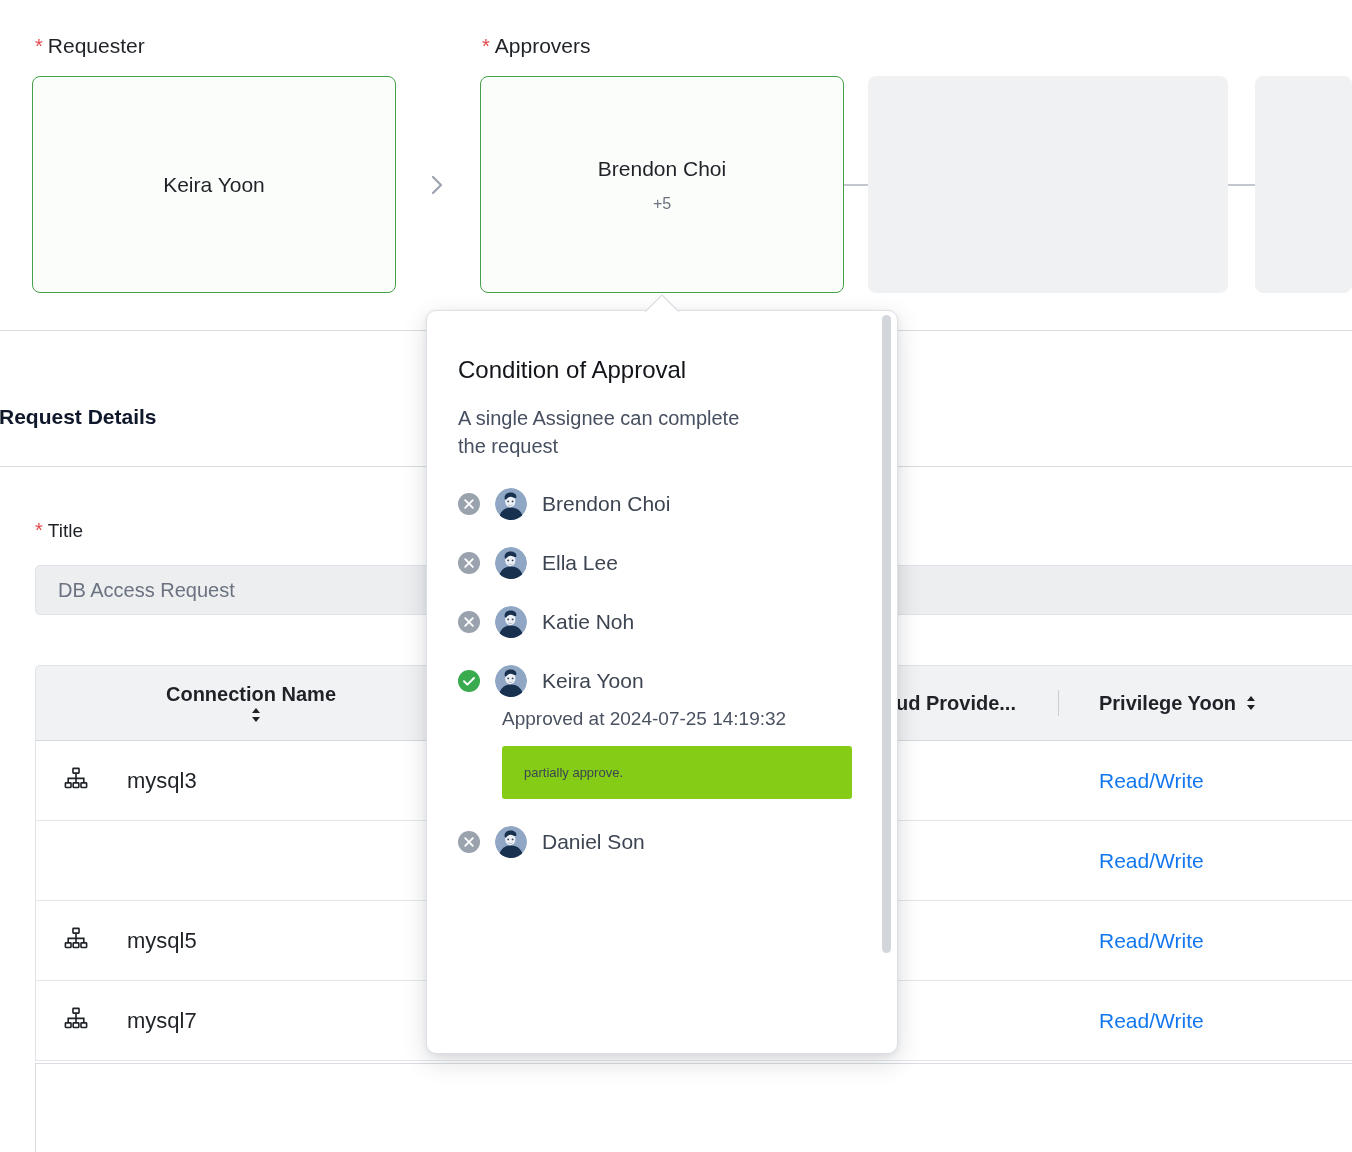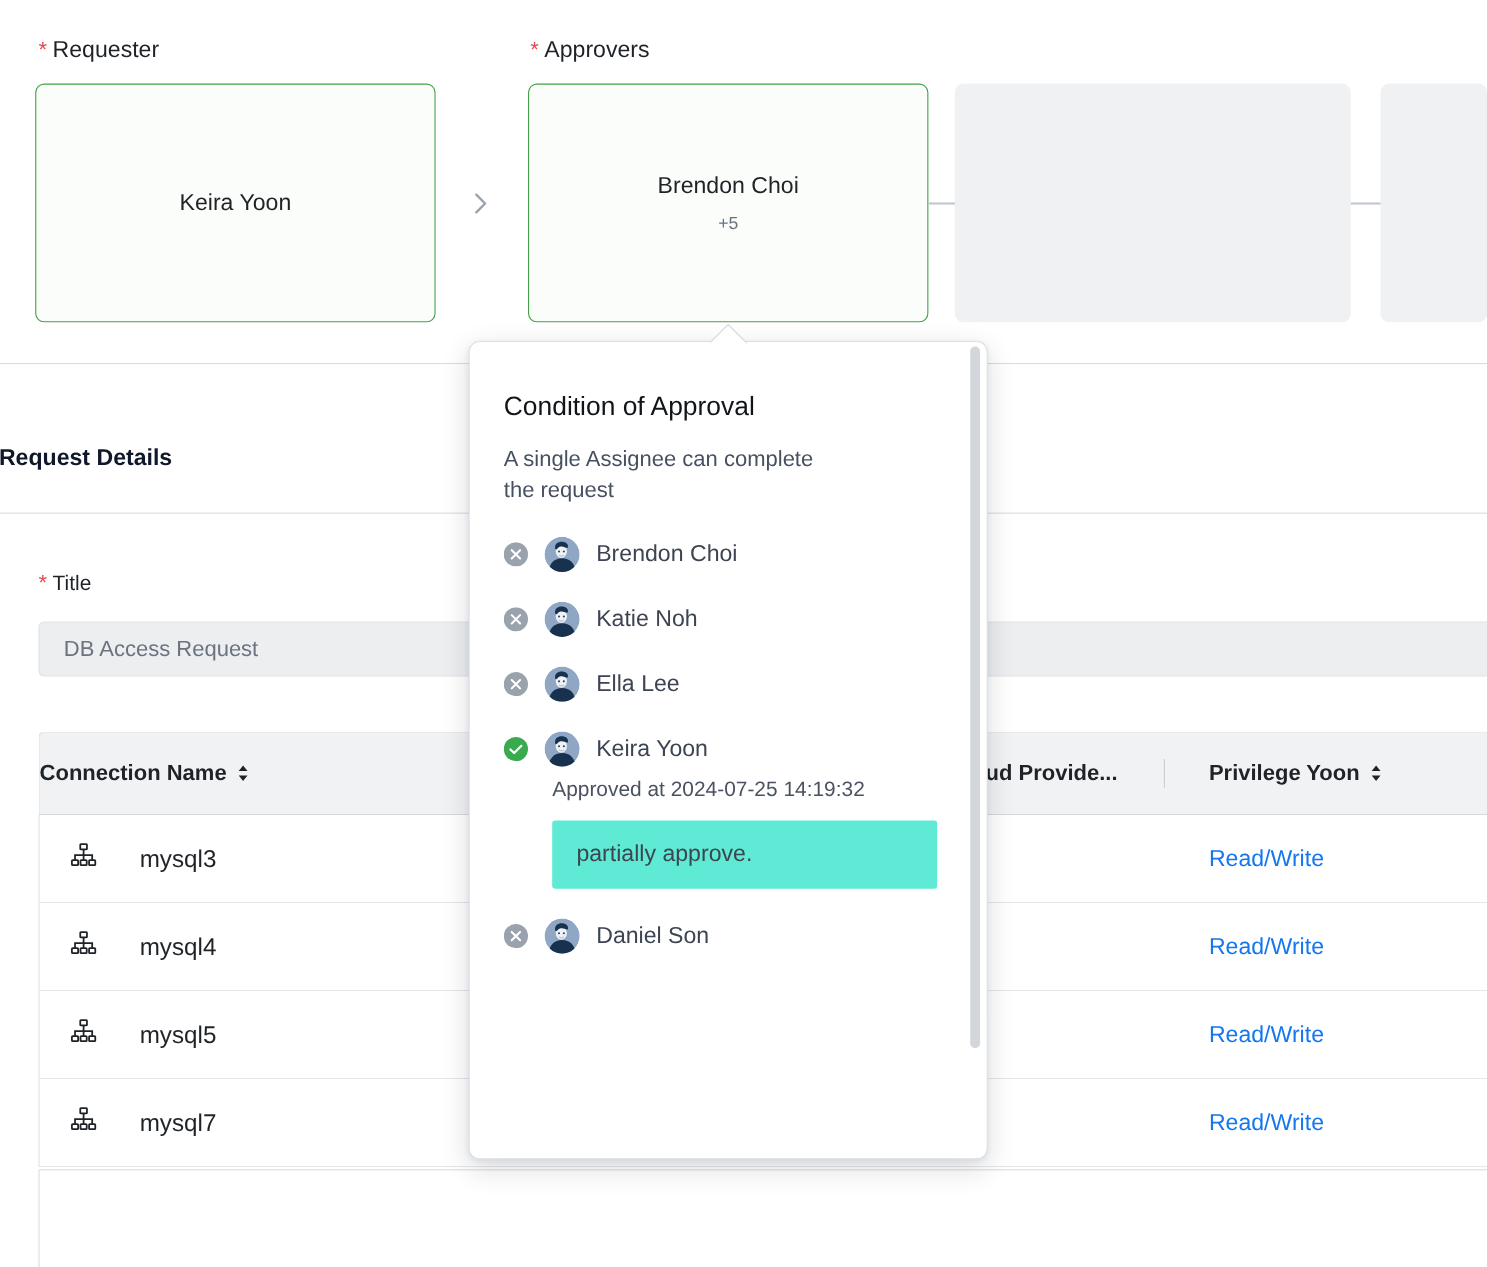--- a/index.html
+++ b/index.html
@@ -76,23 +76,23 @@
   .pop-title { font-size: 24px; color: #111418; margin: 13px 0 0 0; font-weight: 400; }
   .pop-desc { font-size: 20px; color: #475060; line-height: 1.42; margin-top: 20px; width: 300px; }
   .pop-sub { font-size: 24px; color: #111418; margin-top: 38px; font-weight: 400; }
 
   .assignee { display: flex; align-items: center; margin-top: 27px; }
   .st-icon { width: 22px; height: 22px; flex: none; }
   .avatar { width: 32px; height: 32px; border-radius: 50%; margin-left: 15px; flex: none; }
   .as-name { font-size: 21px; color: #3d4552; margin-left: 15px; white-space: nowrap; }
   .as-meta { font-size: 19px; color: #4a5261; margin: 11px 0 0 44px; }
   .as-comment {
-    background: #5eead4; border-radius: 3px;
+    background: #84cc16; border-radius: 3px;
     margin: 16px 0 0 44px; width: 350px; padding: 19px 22px;
-    font-size: 21px; color: #3d4552;
+    font-size: 13px; color: #3d4552;
   }
 
   .pop-scrollbar {
     position: absolute; right: 6px; top: 4px; width: 9px; height: 736px;
   }
   .pop-thumb {
     position: absolute; top: 0px; left: 0; width: 9px; height: 638px;
     background: #d3d7dc; border-radius: 5px;
   }
 </style>
@@ -139,21 +139,21 @@
   <div class="field-label" style="left:35px; top:519px;">
     <span class="req-star">*</span><span>Title</span>
   </div>
   <div class="text-input" style="left:35px; top:565px; width:1325px; height:50px;">
     <span>DB Access Request</span>
   </div>
 
   <div class="tbl">
 
     <div class="tbl-head">
-      <div class="th" style="width:430px;">
+      <div class="th" style="width:430px;flex-direction:column;">
         <span>Connection Name</span>
         <span class="sort">
           <svg width="12" height="18" viewBox="0 0 12 18">
               <path d="M6 2 L10 7 L2 7 Z" fill="#1f2328"></path>
               <path d="M6 16 L10 11 L2 11 Z" fill="#1f2328"></path>
             </svg>
         </span>
       </div>
       <div class="spacer-flex"></div>
       <div class="th">
@@ -182,30 +182,20 @@
                 <rect x="16.6" y="15.6" width="5.2" height="4.2" rx="0.6"></rect>
                 <path d="M12 6.6 V11.4 M4.8 15.6 V11.4 H19.2 V15.6 M12 11.4 V15.6"></path>
               </svg></span>
             <span class="conn-name">mysql3</span>
           </div>
           <div class="spacer-flex"></div>
           <div style="width:42px;"></div>
           <div class="cell-priv"><span class="priv-link">Read/Write</span></div>
         </div>
         <div class="tbl-row">
-          <div class="cell-conn">
-            <span class="icon-sitemap"><svg width="26" height="26" viewBox="0 0 24 24" fill="none" stroke="#1f2328" stroke-width="1.5">
-                <rect x="9.2" y="2.2" width="5.6" height="4.4" rx="0.6"></rect>
-                <rect x="2.2" y="15.6" width="5.2" height="4.2" rx="0.6"></rect>
-                <rect x="9.4" y="15.6" width="5.2" height="4.2" rx="0.6"></rect>
-                <rect x="16.6" y="15.6" width="5.2" height="4.2" rx="0.6"></rect>
-                <path d="M12 6.6 V11.4 M4.8 15.6 V11.4 H19.2 V15.6 M12 11.4 V15.6"></path>
-              </svg></span>
-            <span class="conn-name">mysql4</span>
-          </div>
           <div class="spacer-flex"></div>
           <div style="width:42px;"></div>
           <div class="cell-priv"><span class="priv-link">Read/Write</span></div>
         </div>
         <div class="tbl-row">
           <div class="cell-conn">
             <span class="icon-sitemap"><svg width="26" height="26" viewBox="0 0 24 24" fill="none" stroke="#1f2328" stroke-width="1.5">
                 <rect x="9.2" y="2.2" width="5.6" height="4.4" rx="0.6"></rect>
                 <rect x="2.2" y="15.6" width="5.2" height="4.2" rx="0.6"></rect>
                 <rect x="9.4" y="15.6" width="5.2" height="4.2" rx="0.6"></rect>
@@ -277,60 +267,60 @@
             </div>
           </div>
           <div>
             <div class="assignee">
               <span class="st-icon"><svg width="22" height="22" viewBox="0 0 22 22">
                   <circle cx="11" cy="11" r="11" fill="#9aa2ad"></circle>
                   <path d="M7.2 7.2 L14.8 14.8 M14.8 7.2 L7.2 14.8" stroke="#fff" stroke-width="1.9" stroke-linecap="round"></path>
                 </svg></span>
               <span class="avatar"><svg width="32" height="32" viewBox="0 0 32 32">
                   <defs>
-                    <clipPath id="cp3">
-                      <circle cx="16" cy="16" r="16"></circle>
-                    </clipPath>
-                  </defs>
-                  <g clip-path="url(#cp3)">
-                    <circle cx="16" cy="16" r="16" fill="#8fa6c4"></circle>
-                    <path d="M16 19.5 C23 19.5 27.5 24 28.5 32 L3.5 32 C4.5 24 9 19.5 16 19.5 Z" fill="#18314f"></path>
-                    <ellipse cx="15.3" cy="13.2" rx="5.1" ry="6.1" fill="#eef2f6"></ellipse>
-                    <path d="M9.6 10.2 C9.3 6.3 12.3 4.3 15.6 4.4 C19.3 4.5 21.6 6.2 21.4 9 C21.3 10.3 20 10.1 18.2 9.4 C16 8.5 13.3 8.6 11.6 10.9 C10.9 11.8 9.7 11.6 9.6 10.2 Z" fill="#18314f"></path>
-                    <circle cx="13.2" cy="13.4" r="0.95" fill="#33445c"></circle>
-                    <circle cx="17.6" cy="13.4" r="0.95" fill="#33445c"></circle>
-                    <path d="M13.6 17 C14.7 17.8 16.2 17.8 17.3 17" stroke="#9aa7b8" stroke-width="0.8" fill="none" stroke-linecap="round"></path>
-                  </g>
-                </svg></span>
-              <span class="as-name">Katie Noh</span>
+                    <clipPath id="cp2">
+                      <circle cx="16" cy="16" r="16"></circle>
+                    </clipPath>
+                  </defs>
+                  <g clip-path="url(#cp2)">
+                    <circle cx="16" cy="16" r="16" fill="#8fa6c4"></circle>
+                    <path d="M16 19.5 C23 19.5 27.5 24 28.5 32 L3.5 32 C4.5 24 9 19.5 16 19.5 Z" fill="#18314f"></path>
+                    <ellipse cx="15.3" cy="13.2" rx="5.1" ry="6.1" fill="#eef2f6"></ellipse>
+                    <path d="M9.6 10.2 C9.3 6.3 12.3 4.3 15.6 4.4 C19.3 4.5 21.6 6.2 21.4 9 C21.3 10.3 20 10.1 18.2 9.4 C16 8.5 13.3 8.6 11.6 10.9 C10.9 11.8 9.7 11.6 9.6 10.2 Z" fill="#18314f"></path>
+                    <circle cx="13.2" cy="13.4" r="0.95" fill="#33445c"></circle>
+                    <circle cx="17.6" cy="13.4" r="0.95" fill="#33445c"></circle>
+                    <path d="M13.6 17 C14.7 17.8 16.2 17.8 17.3 17" stroke="#9aa7b8" stroke-width="0.8" fill="none" stroke-linecap="round"></path>
+                  </g>
+                </svg></span>
+              <span class="as-name">Ella Lee</span>
             </div>
           </div>
           <div>
             <div class="assignee">
               <span class="st-icon"><svg width="22" height="22" viewBox="0 0 22 22">
                   <circle cx="11" cy="11" r="11" fill="#9aa2ad"></circle>
                   <path d="M7.2 7.2 L14.8 14.8 M14.8 7.2 L7.2 14.8" stroke="#fff" stroke-width="1.9" stroke-linecap="round"></path>
                 </svg></span>
               <span class="avatar"><svg width="32" height="32" viewBox="0 0 32 32">
                   <defs>
-                    <clipPath id="cp2">
-                      <circle cx="16" cy="16" r="16"></circle>
-                    </clipPath>
-                  </defs>
-                  <g clip-path="url(#cp2)">
-                    <circle cx="16" cy="16" r="16" fill="#8fa6c4"></circle>
-                    <path d="M16 19.5 C23 19.5 27.5 24 28.5 32 L3.5 32 C4.5 24 9 19.5 16 19.5 Z" fill="#18314f"></path>
-                    <ellipse cx="15.3" cy="13.2" rx="5.1" ry="6.1" fill="#eef2f6"></ellipse>
-                    <path d="M9.6 10.2 C9.3 6.3 12.3 4.3 15.6 4.4 C19.3 4.5 21.6 6.2 21.4 9 C21.3 10.3 20 10.1 18.2 9.4 C16 8.5 13.3 8.6 11.6 10.9 C10.9 11.8 9.7 11.6 9.6 10.2 Z" fill="#18314f"></path>
-                    <circle cx="13.2" cy="13.4" r="0.95" fill="#33445c"></circle>
-                    <circle cx="17.6" cy="13.4" r="0.95" fill="#33445c"></circle>
-                    <path d="M13.6 17 C14.7 17.8 16.2 17.8 17.3 17" stroke="#9aa7b8" stroke-width="0.8" fill="none" stroke-linecap="round"></path>
-                  </g>
-                </svg></span>
-              <span class="as-name">Ella Lee</span>
+                    <clipPath id="cp3">
+                      <circle cx="16" cy="16" r="16"></circle>
+                    </clipPath>
+                  </defs>
+                  <g clip-path="url(#cp3)">
+                    <circle cx="16" cy="16" r="16" fill="#8fa6c4"></circle>
+                    <path d="M16 19.5 C23 19.5 27.5 24 28.5 32 L3.5 32 C4.5 24 9 19.5 16 19.5 Z" fill="#18314f"></path>
+                    <ellipse cx="15.3" cy="13.2" rx="5.1" ry="6.1" fill="#eef2f6"></ellipse>
+                    <path d="M9.6 10.2 C9.3 6.3 12.3 4.3 15.6 4.4 C19.3 4.5 21.6 6.2 21.4 9 C21.3 10.3 20 10.1 18.2 9.4 C16 8.5 13.3 8.6 11.6 10.9 C10.9 11.8 9.7 11.6 9.6 10.2 Z" fill="#18314f"></path>
+                    <circle cx="13.2" cy="13.4" r="0.95" fill="#33445c"></circle>
+                    <circle cx="17.6" cy="13.4" r="0.95" fill="#33445c"></circle>
+                    <path d="M13.6 17 C14.7 17.8 16.2 17.8 17.3 17" stroke="#9aa7b8" stroke-width="0.8" fill="none" stroke-linecap="round"></path>
+                  </g>
+                </svg></span>
+              <span class="as-name">Katie Noh</span>
             </div>
           </div>
           <div>
             <div class="assignee">
               <span class="st-icon"><svg width="22" height="22" viewBox="0 0 22 22">
                   <circle cx="11" cy="11" r="11" fill="#3aaa4e"></circle>
                   <path d="M6 11.3 L9.4 14.6 L16 8" stroke="#fff" stroke-width="2" fill="none" stroke-linecap="round" stroke-linejoin="round"></path>
                 </svg></span>
               <span class="avatar"><svg width="32" height="32" viewBox="0 0 32 32">
                   <defs>

